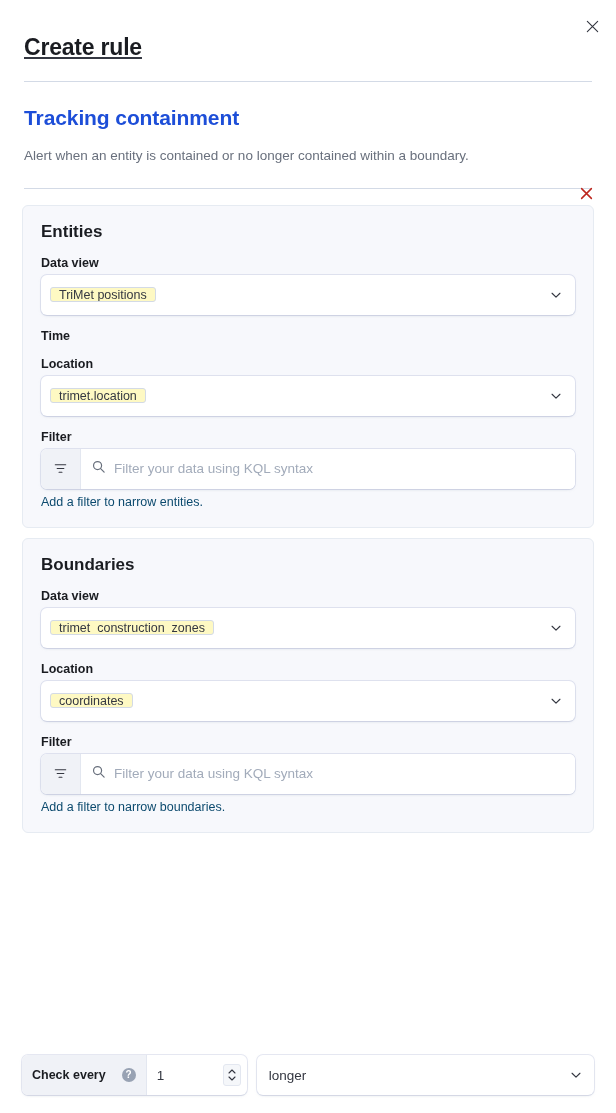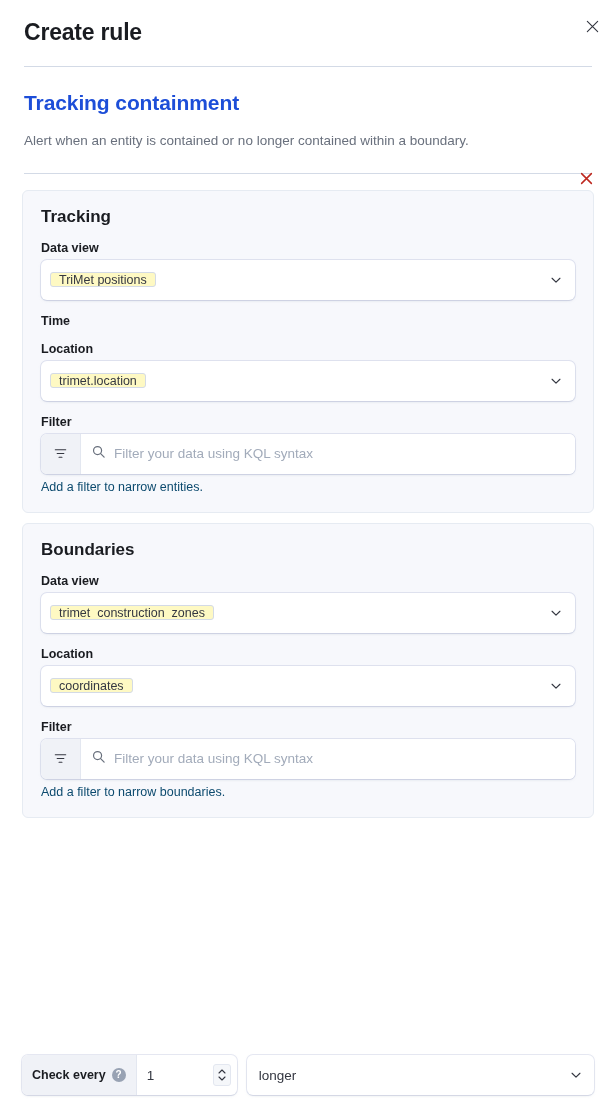--- a/index.html
+++ b/index.html
@@ -16,23 +16,24 @@
     position: relative;
     width: 616px;
     height: 1113px;
     background: #ffffff;
     display: flex;
     flex-direction: column;
   }
 
   
   .flyout-header {
-    padding: 18px 24px 18px 24px;
+    padding: 33px 24px 18px 24px;
     position: relative;
     flex: 0 0 auto;
+    text-decoration: underline;
   }
   .flyout-title {
     font-size: 23px;
     font-weight: 700;
     letter-spacing: -0.2px;
     color: #1a1c21;
     margin: 0;
     line-height: 1.3;
   }
   .close-btn {
@@ -229,21 +230,21 @@
     height: 40px;
     border-radius: 6px;
     overflow: hidden;
     box-shadow: 0 0 0 1px rgba(17,43,134,0.10), 0 2px 2px -1px rgba(152,162,179,0.20), 0 1px 5px -2px rgba(152,162,179,0.20);
     background: #fff;
   }
   .prepend {
     background: #f0f2f7;
     display: flex;
     align-items: center;
-    gap: 6px;
+    gap: 16px;
     padding: 0 10px;
     border-right: 1px solid #e3e7f0;
     font-size: 12.5px;
     font-weight: 700;
     color: #1a1c21;
     white-space: nowrap;
   }
   .qmark {
     width: 14px; height: 14px;
     border-radius: 50%;
@@ -330,21 +331,21 @@
         <svg width="15" height="15" viewBox="0 0 16 16">
           <path d="M2.8 2.8 L13.2 13.2 M13.2 2.8 L2.8 13.2" stroke="#bd271e" stroke-width="1.6" stroke-linecap="round" fill="none"></path>
         </svg>
       </button>
     </div>
     <div class="head-rule"></div>
 
     <div class="panel-wrap">
 
       <div class="panel">
-        <h3 class="panel-title">Tracking</h3>
+        <h3 class="panel-title">Entities</h3>
 
         <div class="field">
           <label class="field-label">Data view</label>
           <div class="combo">
             <span class="pill">TriMet positions</span>
             <span class="chev">
               <svg width="14" height="14" viewBox="0 0 16 16">
                   <path d="M3.5 6 L8 10.5 L12.5 6" stroke="#343741" stroke-width="1.3" fill="none" stroke-linecap="round" stroke-linejoin="round"></path>
                 </svg>
             </span>

